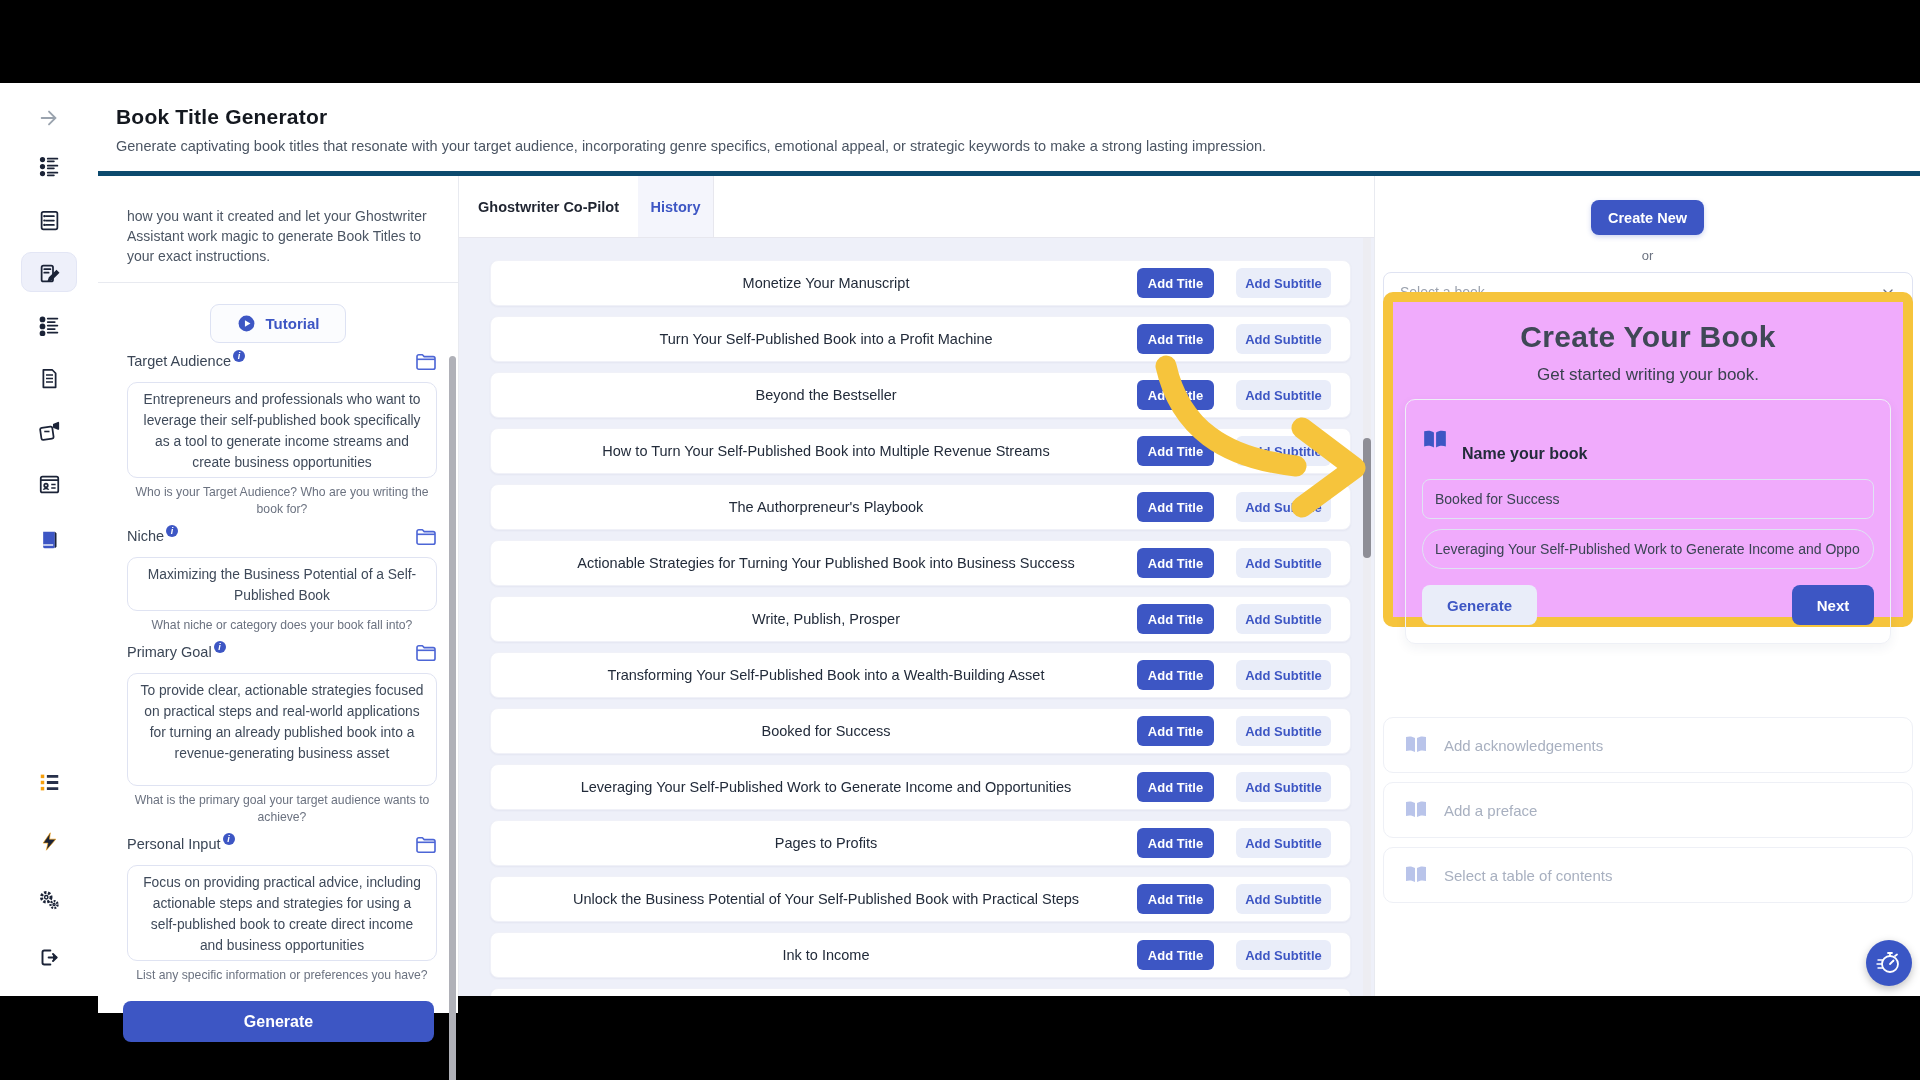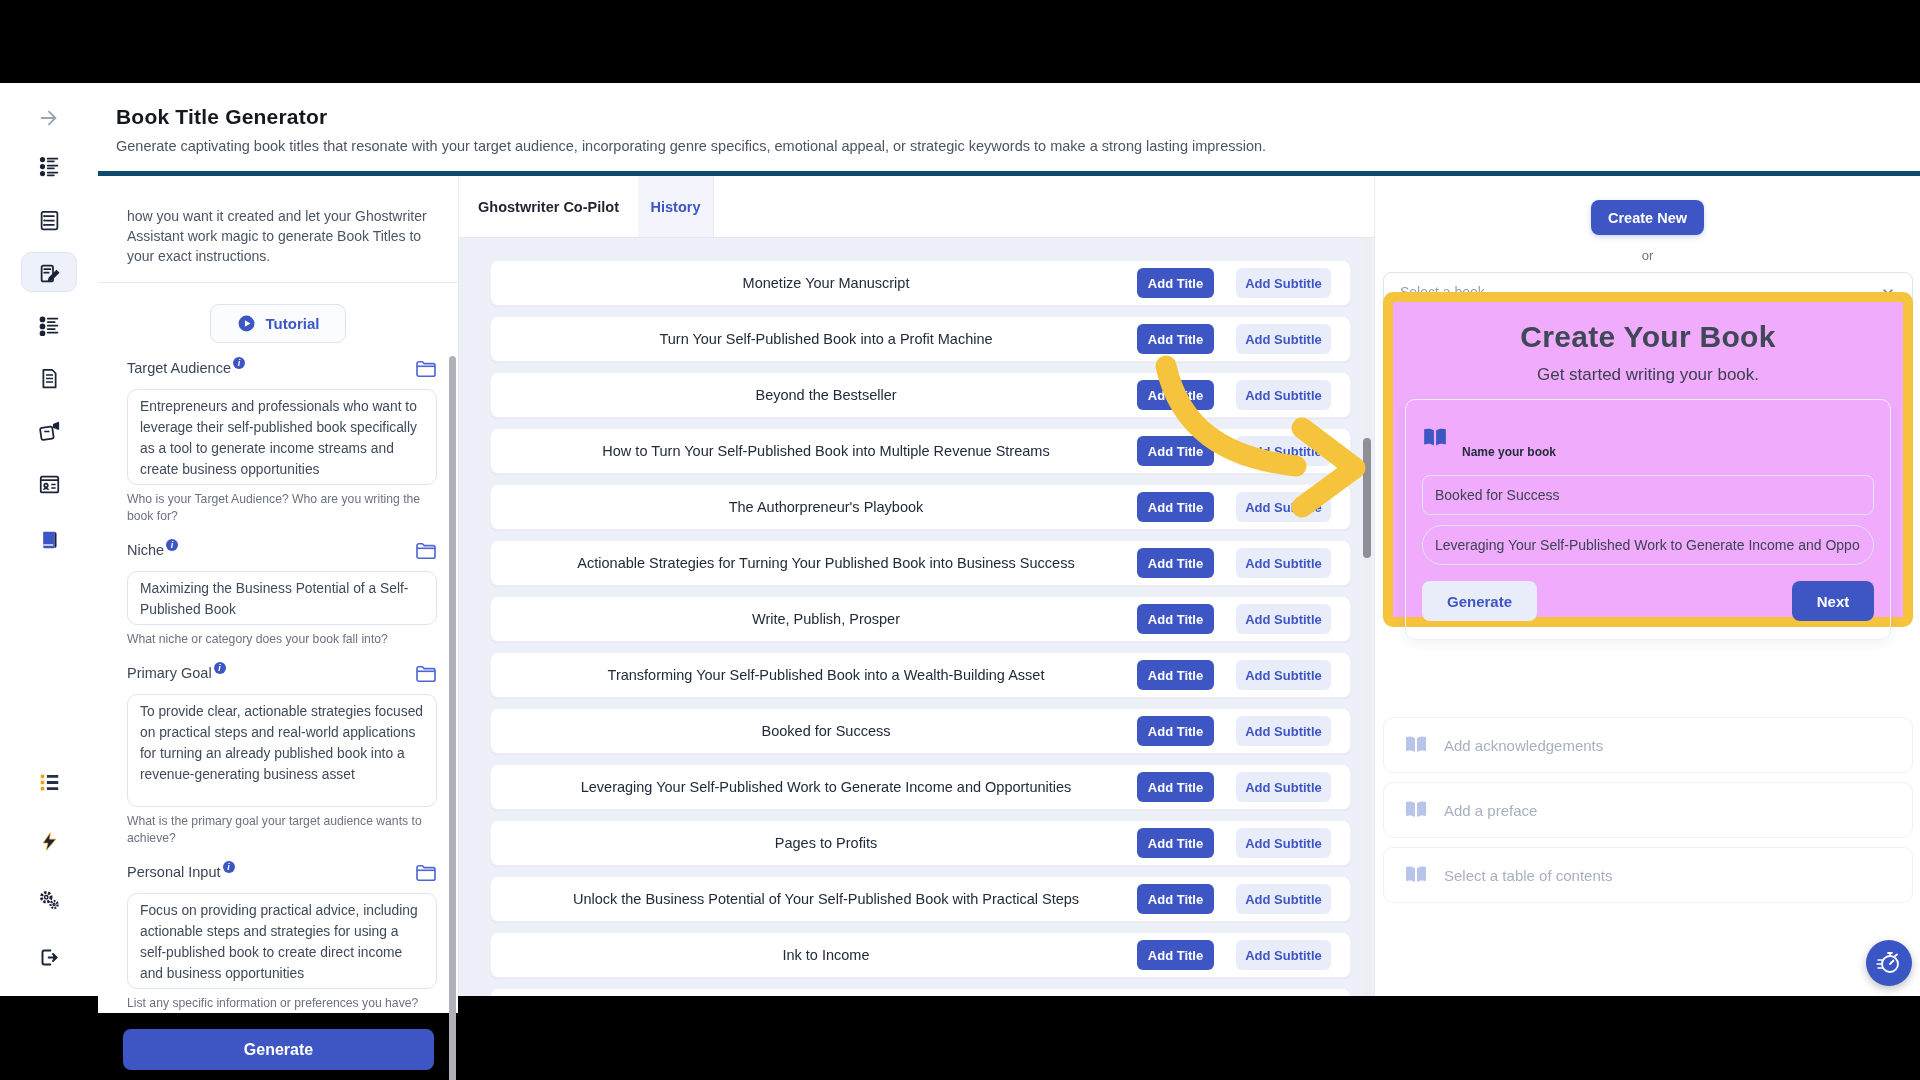--- a/index.html
+++ b/index.html
@@ -26,21 +26,21 @@
   #header h1{font-size:21px;font-weight:bold;color:#14181f;letter-spacing:.2px;}
   #header p{margin-top:9px;font-size:14.5px;color:#4b5563;}
   
   #left-panel{position:absolute;left:98px;top:110px;width:360px;height:820px;background:#fff;}
   .intro{padding:13px 22px 16px 29px;font-size:14px;line-height:20px;color:#4b5563;
     border-bottom:1px solid #e8eaf0;}
   .tutorial-wrap{text-align:center;margin-top:21px;}
   .tutorial-btn{display:inline-flex;align-items:center;gap:10px;padding:9px 26px;
     border:1px solid #dde2f3;border-radius:9px;background:#fbfcfe;cursor:pointer;
     font-size:15px;font-weight:bold;color:var(--primary);justify-content:center;}
-  .field{padding:0 21px 0 29px;margin-top:17px;}
+  .field{padding:0 21px 0 29px;margin-top:10px;text-align:center;}
   .field-head{display:flex;align-items:flex-start;}
   .field-label{font-size:14.5px;color:#3b4656;}
   .info-dot{width:12px;height:12px;border-radius:50%;background:var(--primary);color:#fff;
     font-size:9px;font-weight:bold;display:inline-flex;align-items:center;justify-content:center;
     margin-left:2px;margin-top:-3px;font-style:italic;}
   .folder{margin-left:auto;}
   .field-box{margin-top:7px;border:1px solid #dfe3f2;border-radius:10px;background:#fff;
     padding:6px 12px;font-size:13.8px;line-height:21px;color:#3f4a5a;}
   .helper{margin-top:6px;font-size:12.2px;line-height:17px;color:#6b7280;}
   .generate-btn{display:block;margin:17px 21px 0 25px;width:311px;height:41px;border:none;
@@ -83,21 +83,21 @@
     border-radius:10px;background:#fff;display:flex;align-items:center;padding:0 20px;gap:16px;}
   .disabled-row .dlabel{font-size:15px;color:#a8b0c0;}
   
   .hl-box{position:absolute;left:8px;top:116px;width:530px;height:335px;background:#f0abfc;
     border:10px solid var(--highlight);border-radius:10px;z-index:6;padding:18px 12px 0;}
   .hl-title{text-align:center;font-size:30px;font-weight:600;color:#3f4856;letter-spacing:.3px;}
   .hl-sub{text-align:center;margin-top:11px;font-size:17px;color:#39414f;}
   .book-card{margin-top:14px;border:1px solid #eef0f6;border-radius:10px;
     box-shadow:0 4px 12px rgba(40,50,90,.06);padding:17px 16px 18px;}
   .name-row{display:flex;align-items:center;gap:14px;}
-  .name-row .nlabel{font-size:12px;font-weight:600;color:#232c3b;margin-top:28px;}
+  .name-row .nlabel{font-size:16px;font-weight:600;color:#232c3b;margin-top:28px;}
   .book-input{display:block;width:100%;height:40px;border:1px solid #dfe3f2;border-radius:8px;
     padding:0 12px;font-size:14px;color:#3a4454;font-family:"Liberation Sans",sans-serif;
     white-space:nowrap;overflow:hidden;}
   .book-input.first{margin-top:16px;}
   .book-input.second{margin-top:10px;border-radius:20px;}
   .card-actions{display:flex;justify-content:space-between;margin-top:16px;}
   .gen-light{width:115px;height:40px;border:none;border-radius:8px;background:#e9edf9;
     color:var(--primary);font-size:15px;font-weight:bold;font-family:"Liberation Sans",sans-serif;cursor:pointer;}
   .next-btn{width:82px;height:40px;border:none;border-radius:8px;background:var(--primary);
     color:#fff;font-size:15px;font-weight:bold;font-family:"Liberation Sans",sans-serif;cursor:pointer;}

